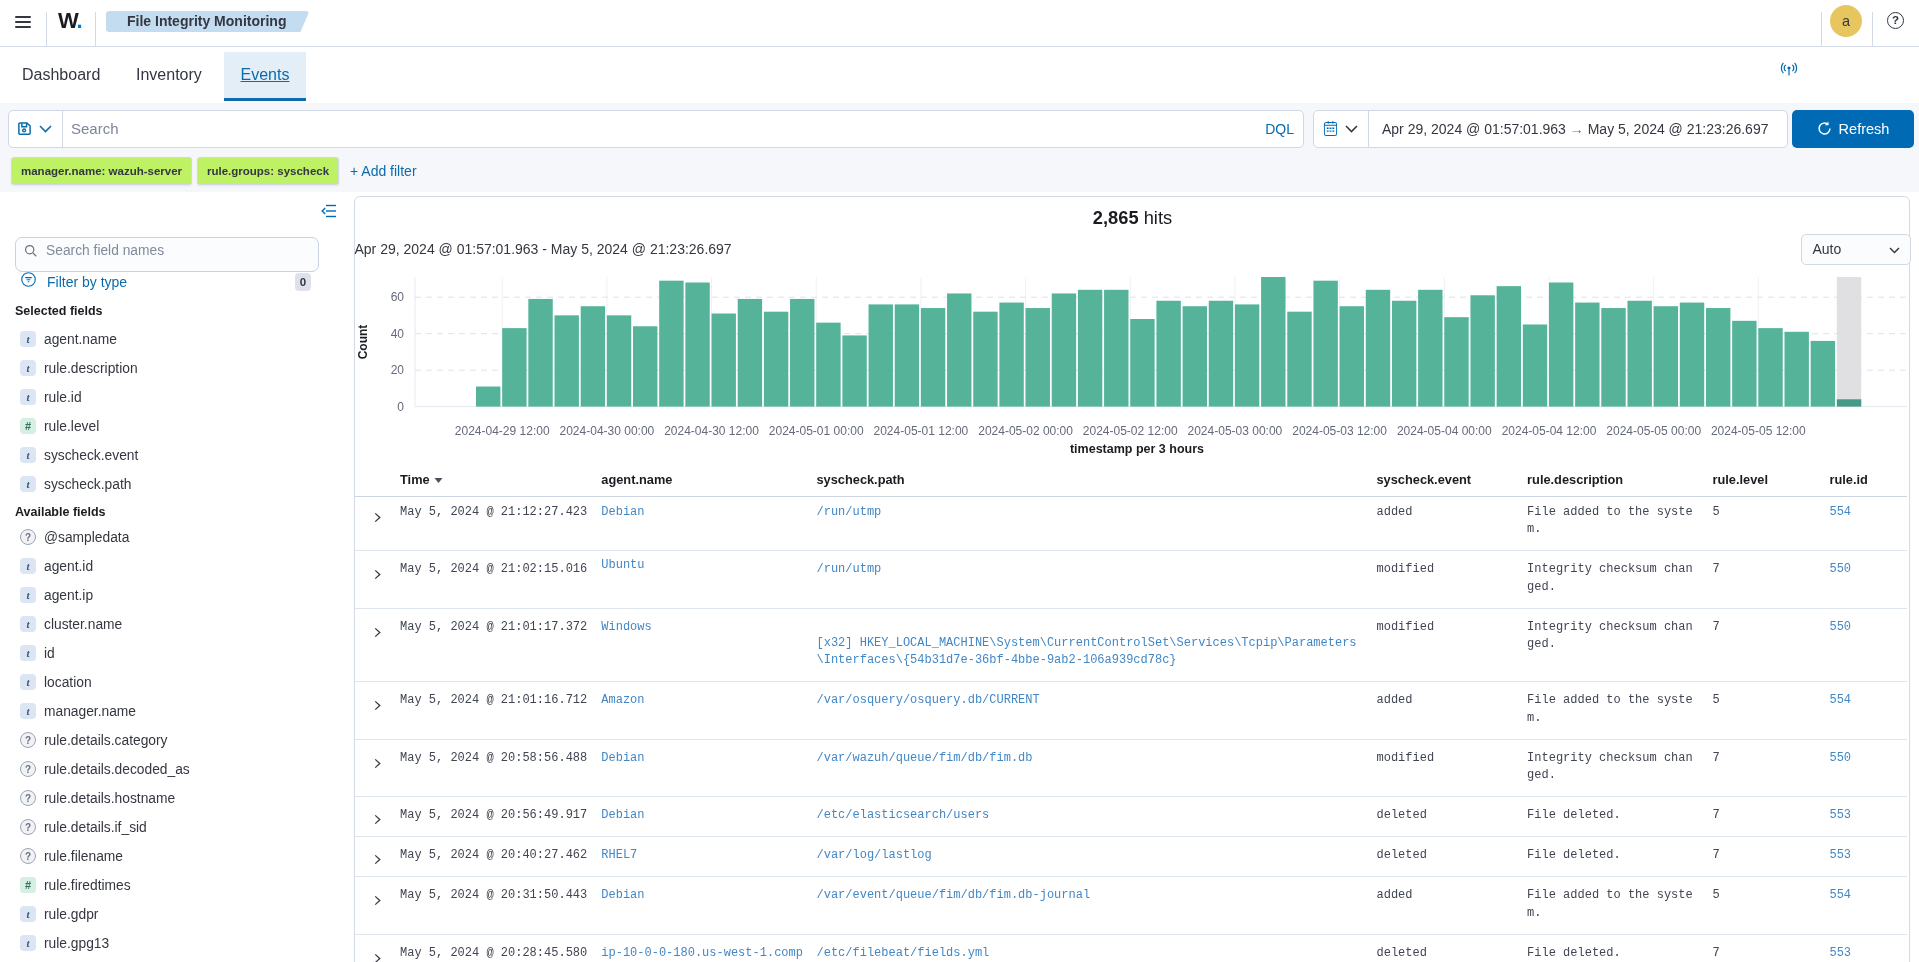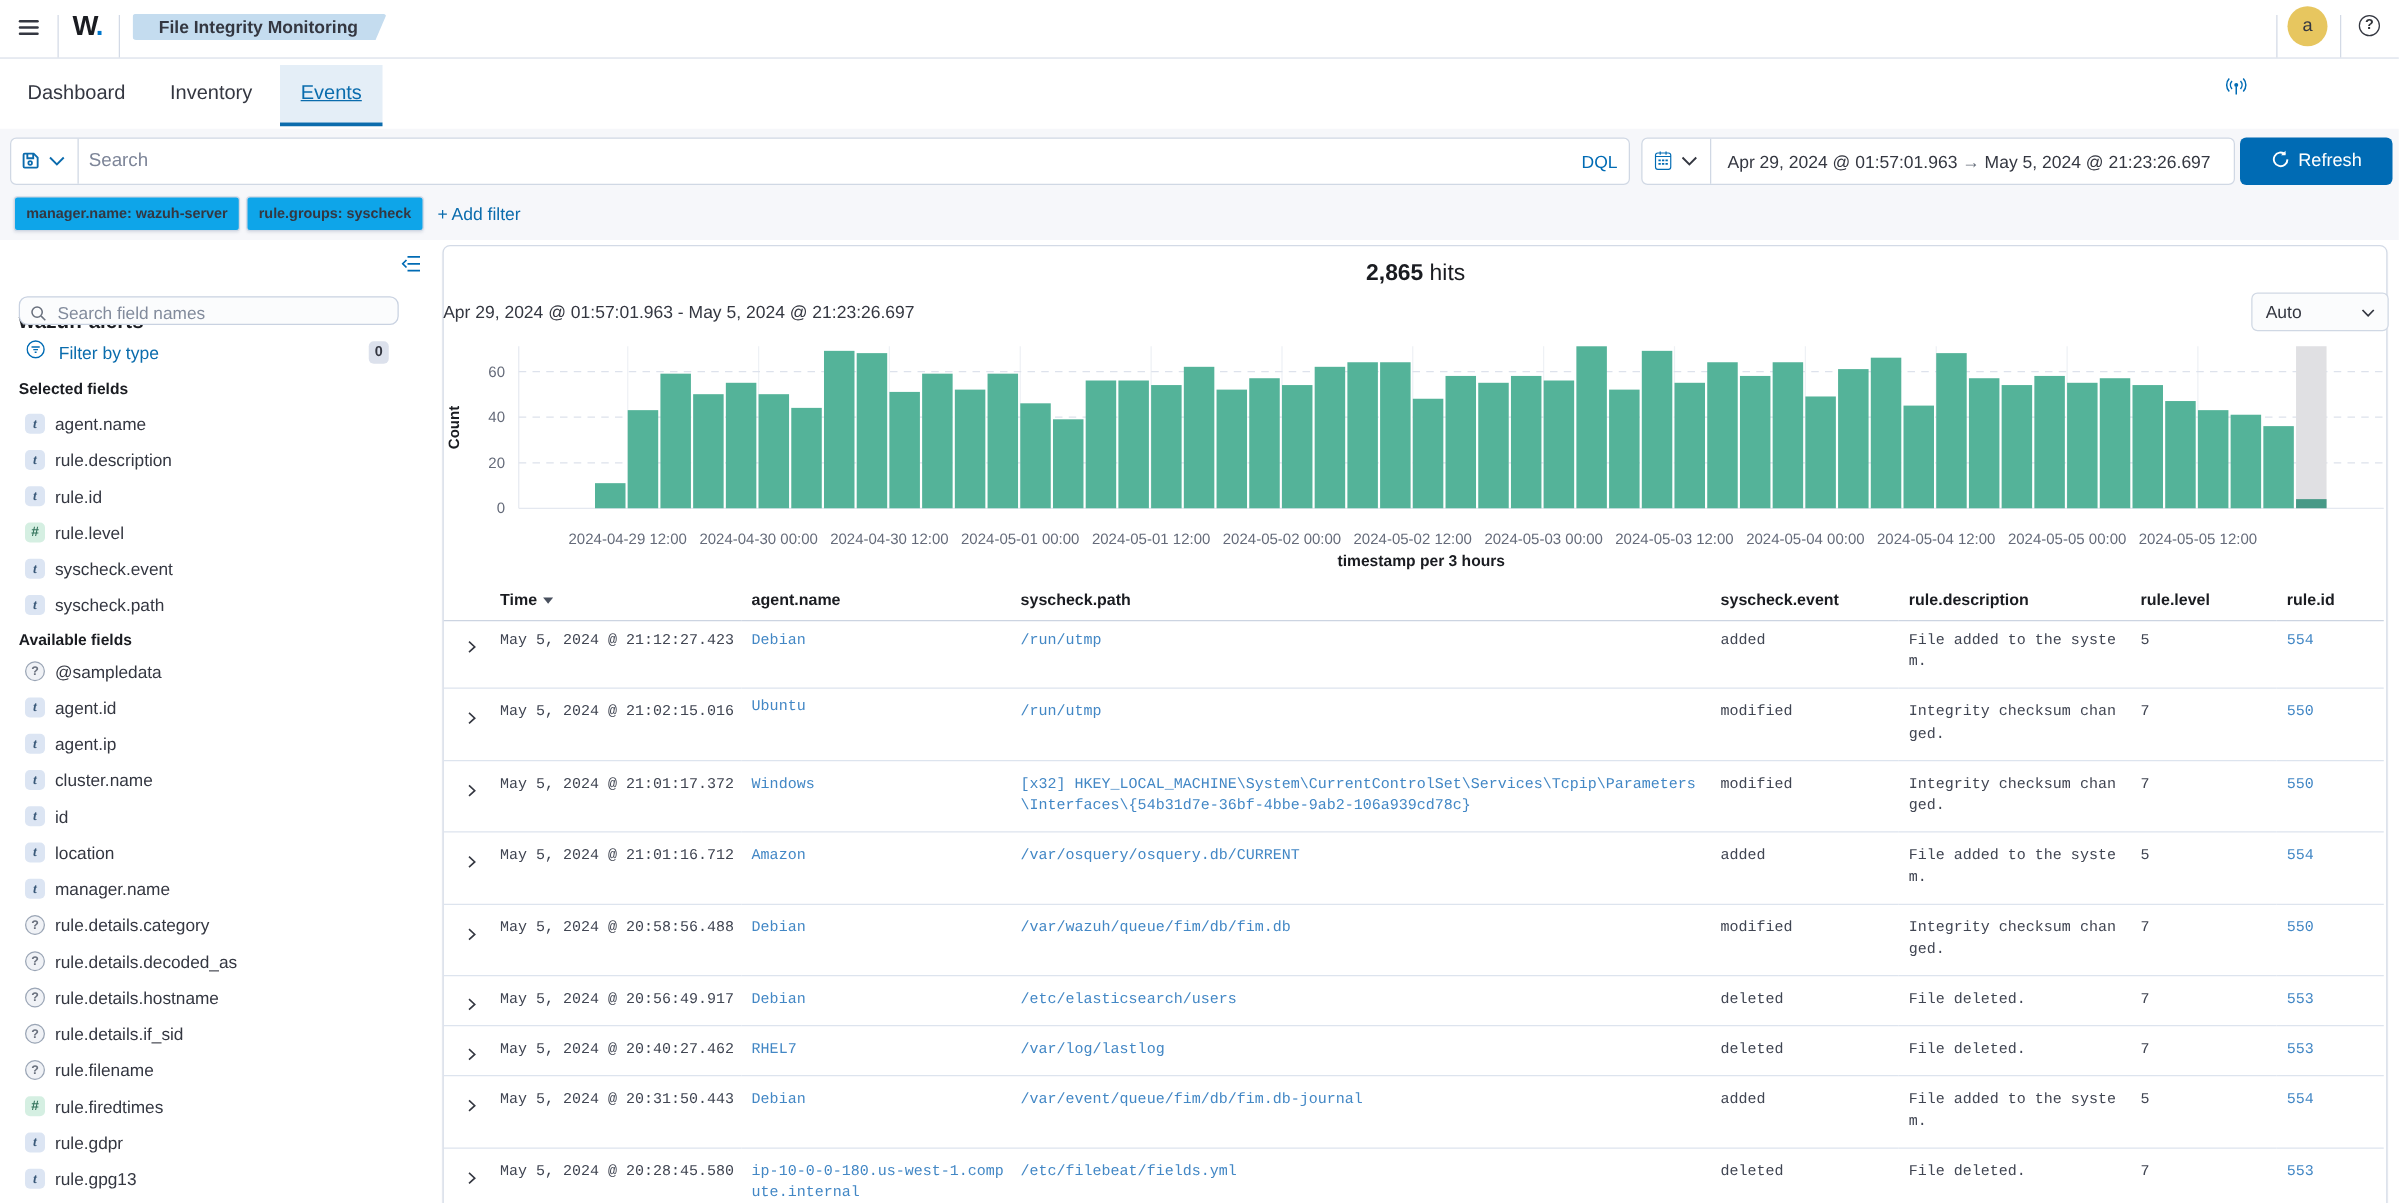--- a/index.html
+++ b/index.html
@@ -26,28 +26,28 @@
 #zone { position:absolute; left:0; top:103px; width:1919px; height:89px; background:#f6f7fa; }
 #searchbox { position:absolute; left:8px; top:7px; width:1296px; height:38px; background:#fff; border:1px solid #d0d8e4; border-radius:5px; }
 #sb-left { position:absolute; left:0; top:0; width:54px; height:36px; border-right:1px solid #d0d8e4; }
 #sb-ph { position:absolute; left:62px; top:0; height:36px; line-height:36px; font-size:15px; color:#7d8598; }
 #dql { position:absolute; right:9px; top:0; height:36px; line-height:36px; font-size:14px; color:#006bb4; }
 #dategrp { position:absolute; left:1313px; top:7px; width:475px; height:38px; background:#fff; border:1px solid #d0d8e4; border-radius:5px; }
 #dg-left { position:absolute; left:0; top:0; width:55px; height:36px; border-right:1px solid #d0d8e4; }
 #dg-text { position:absolute; left:68px; top:0; height:36px; line-height:36px; font-size:14px; color:#343741; white-space:nowrap; }
 #refresh { position:absolute; left:1792px; top:7px; width:122px; height:38px; background:#006bb4; border-radius:5px;
   color:#fff; font-size:14.5px; text-align:center; line-height:38px; }
-.pill { position:absolute; top:54px; height:28px; line-height:26px; background:#0ea5e9; border:1px solid #d0d8e4; border-radius:3px;
+.pill { position:absolute; top:54px; height:28px; line-height:26px; background:#bef264; border:1px solid #d0d8e4; border-radius:3px;
   font-size:11.5px; font-weight:bold; color:#343741; padding:0 9px; white-space:nowrap; box-shadow:0 1px 2px rgba(152,162,179,.2); }
 #addfilter { position:absolute; left:350px; top:54px; height:28px; line-height:28px; font-size:14px; color:#0a6cad; }
 
 #side { position:absolute; left:0; top:197px; width:353px; height:765px; background:#fff; }
 #idxrow { position:absolute; left:15px; top:3px; font-size:16.5px; font-weight:bold; color:#1a1c21;margin-top:48px; }
 #collapse { position:absolute; left:321px; top:6px; }
-#fsearch { position:absolute; left:15px; top:40px; width:304px; height:23px; background:#fbfcfd; border:1px solid #c9d2e1; border-radius:7px; }
+#fsearch { position:absolute; left:15px; top:40px; width:304px; height:35px; background:#fbfcfd; border:1px solid #c9d2e1; border-radius:7px; }
 
 .fhead { position:absolute; left:15px; height:14px; line-height:14px; font-size:12.5px; font-weight:bold; color:#1a1c21; }
 .fld { position:absolute; left:20px; height:29px; display:flex; align-items:center; }
 .fname { margin-left:8px; font-size:13.8px; color:#343741; }
 .tok { width:16px; height:16px; border-radius:4px; display:inline-flex; align-items:center; justify-content:center;
   font-size:11px; font-weight:bold; }
 .tok-s { background:#dce5f3; color:#3b5a7a; font-family:"Liberation Serif",serif; }
 .tok-n { background:#d5efe2; color:#33735c; }
 .tok-q { background:#f0f2f6; color:#69707d; border:1px solid #9aa5b5; border-radius:50%; font-size:10px; }
 
@@ -446,21 +446,21 @@
           <td class="bl" style="padding-top:10px">550</td>
         </tr>
 <tr>
           <td class="tg" style="padding-top:18px">
             <svg width="11" height="11" viewBox="0 0 12 12">
               <path d="M3.5 1.5 L8.5 6 L3.5 10.5" fill="none" stroke="#343741" stroke-width="1.4"></path>
             </svg>
           </td>
           <td style="padding-top:10px">May 5, 2024 @ 21:01:17.372</td>
           <td class="bl" style="padding-top:10px">Windows</td>
-          <td class="bl" style="padding-top:10px">[x32] HKEY_LOCAL_MACHINE\System\CurrentControlSet\Services\Tcpip\Parameters<br>\Interfaces\{54b31d7e-36bf-4bbe-9ab2-106a939cd78c}</td>
+          <td class="bl" style="padding-top:26px">[x32] HKEY_LOCAL_MACHINE\System\CurrentControlSet\Services\Tcpip\Parameters<br>\Interfaces\{54b31d7e-36bf-4bbe-9ab2-106a939cd78c}</td>
           <td style="padding-top:10px">modified</td>
           <td style="padding-top:10px">Integrity checksum chan<br>ged.</td>
           <td style="padding-top:10px">7</td>
           <td class="bl" style="padding-top:10px">550</td>
         </tr>
 <tr>
           <td class="tg" style="padding-top:18px">
             <svg width="11" height="11" viewBox="0 0 12 12">
               <path d="M3.5 1.5 L8.5 6 L3.5 10.5" fill="none" stroke="#343741" stroke-width="1.4"></path>
             </svg>

